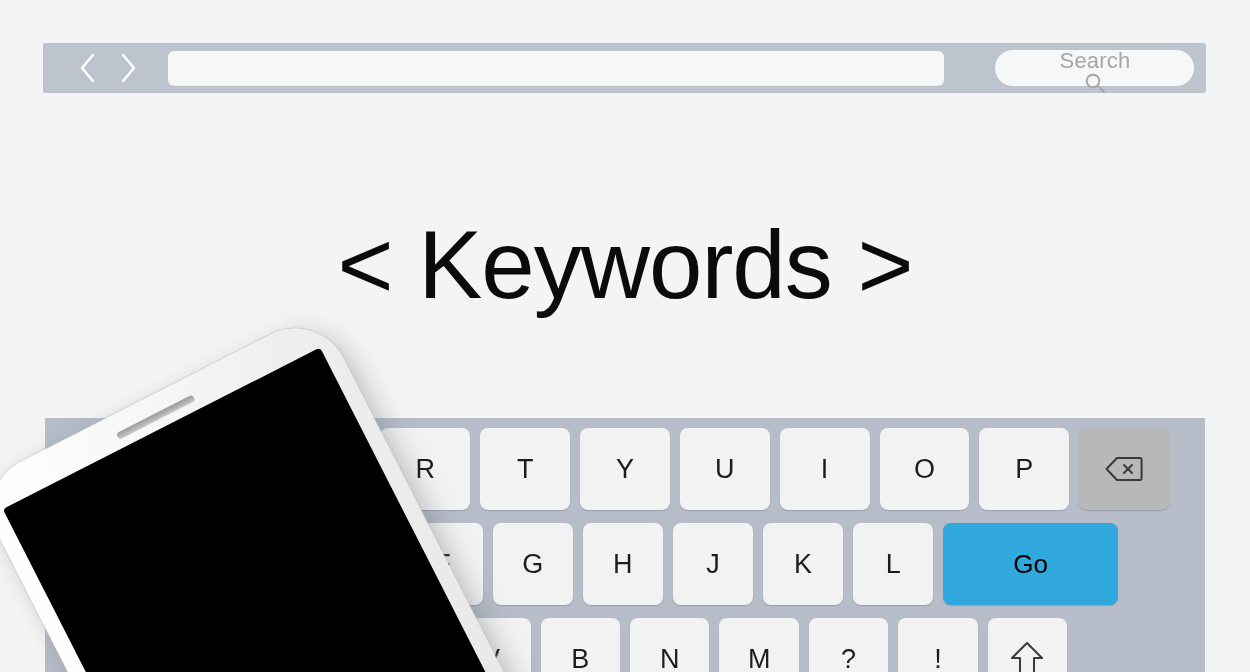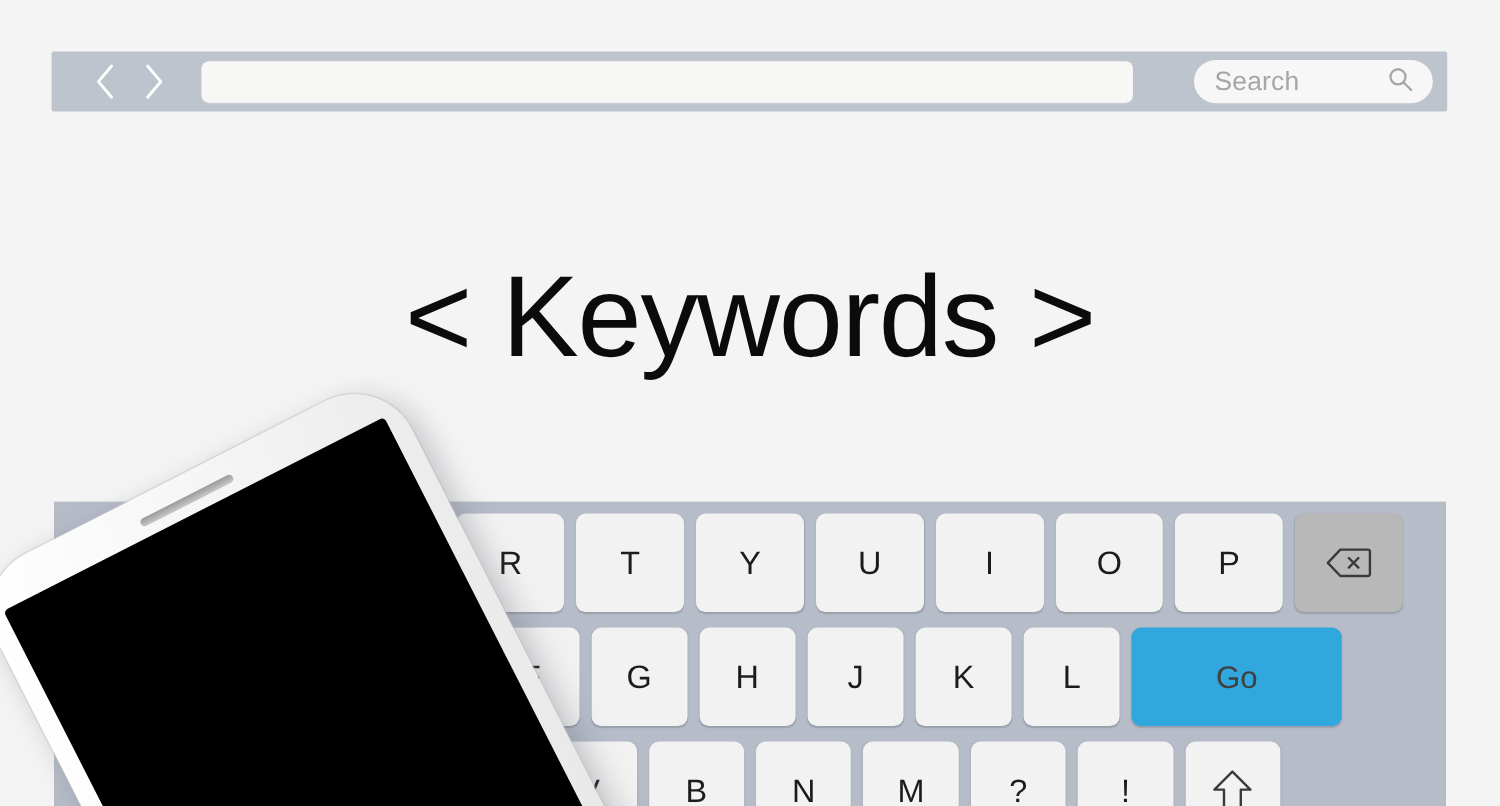--- a/index.html
+++ b/index.html
@@ -59,20 +59,21 @@
     margin-left: 51px;
     width: 199px;
     height: 36px;
     background: #f7f7f7;
     border-radius: 18px;
     display: flex;
     align-items: center;
     justify-content: space-between;
     padding: 0 16px 0 17px;
     box-sizing: border-box;
+    flex-direction: column;
   }
   #search-placeholder {
     font-size: 22px;
     color: #a6a6a6;
     letter-spacing: 0.2px;
     line-height: 1;
   }
   #search-icon { color: #a6a6a6; display: block; }
 
   
@@ -123,21 +124,21 @@
     font-size: 27px;
     color: #1c1c1c;
     box-shadow: 0 1px 1px rgba(120,126,138,0.45);
     user-select: none;
   }
   .key.special {
     background: #b8b8b8;
   }
   .key.go {
     background: #30a8dd;
-    color: #404040;
+    color: #000000;
     flex: 2.18 1 0;
     font-size: 26px;
   }
   .key svg { display: block; }
 
   
   #phone {
     position: absolute;
     left: -48px;
     top: 398px;

